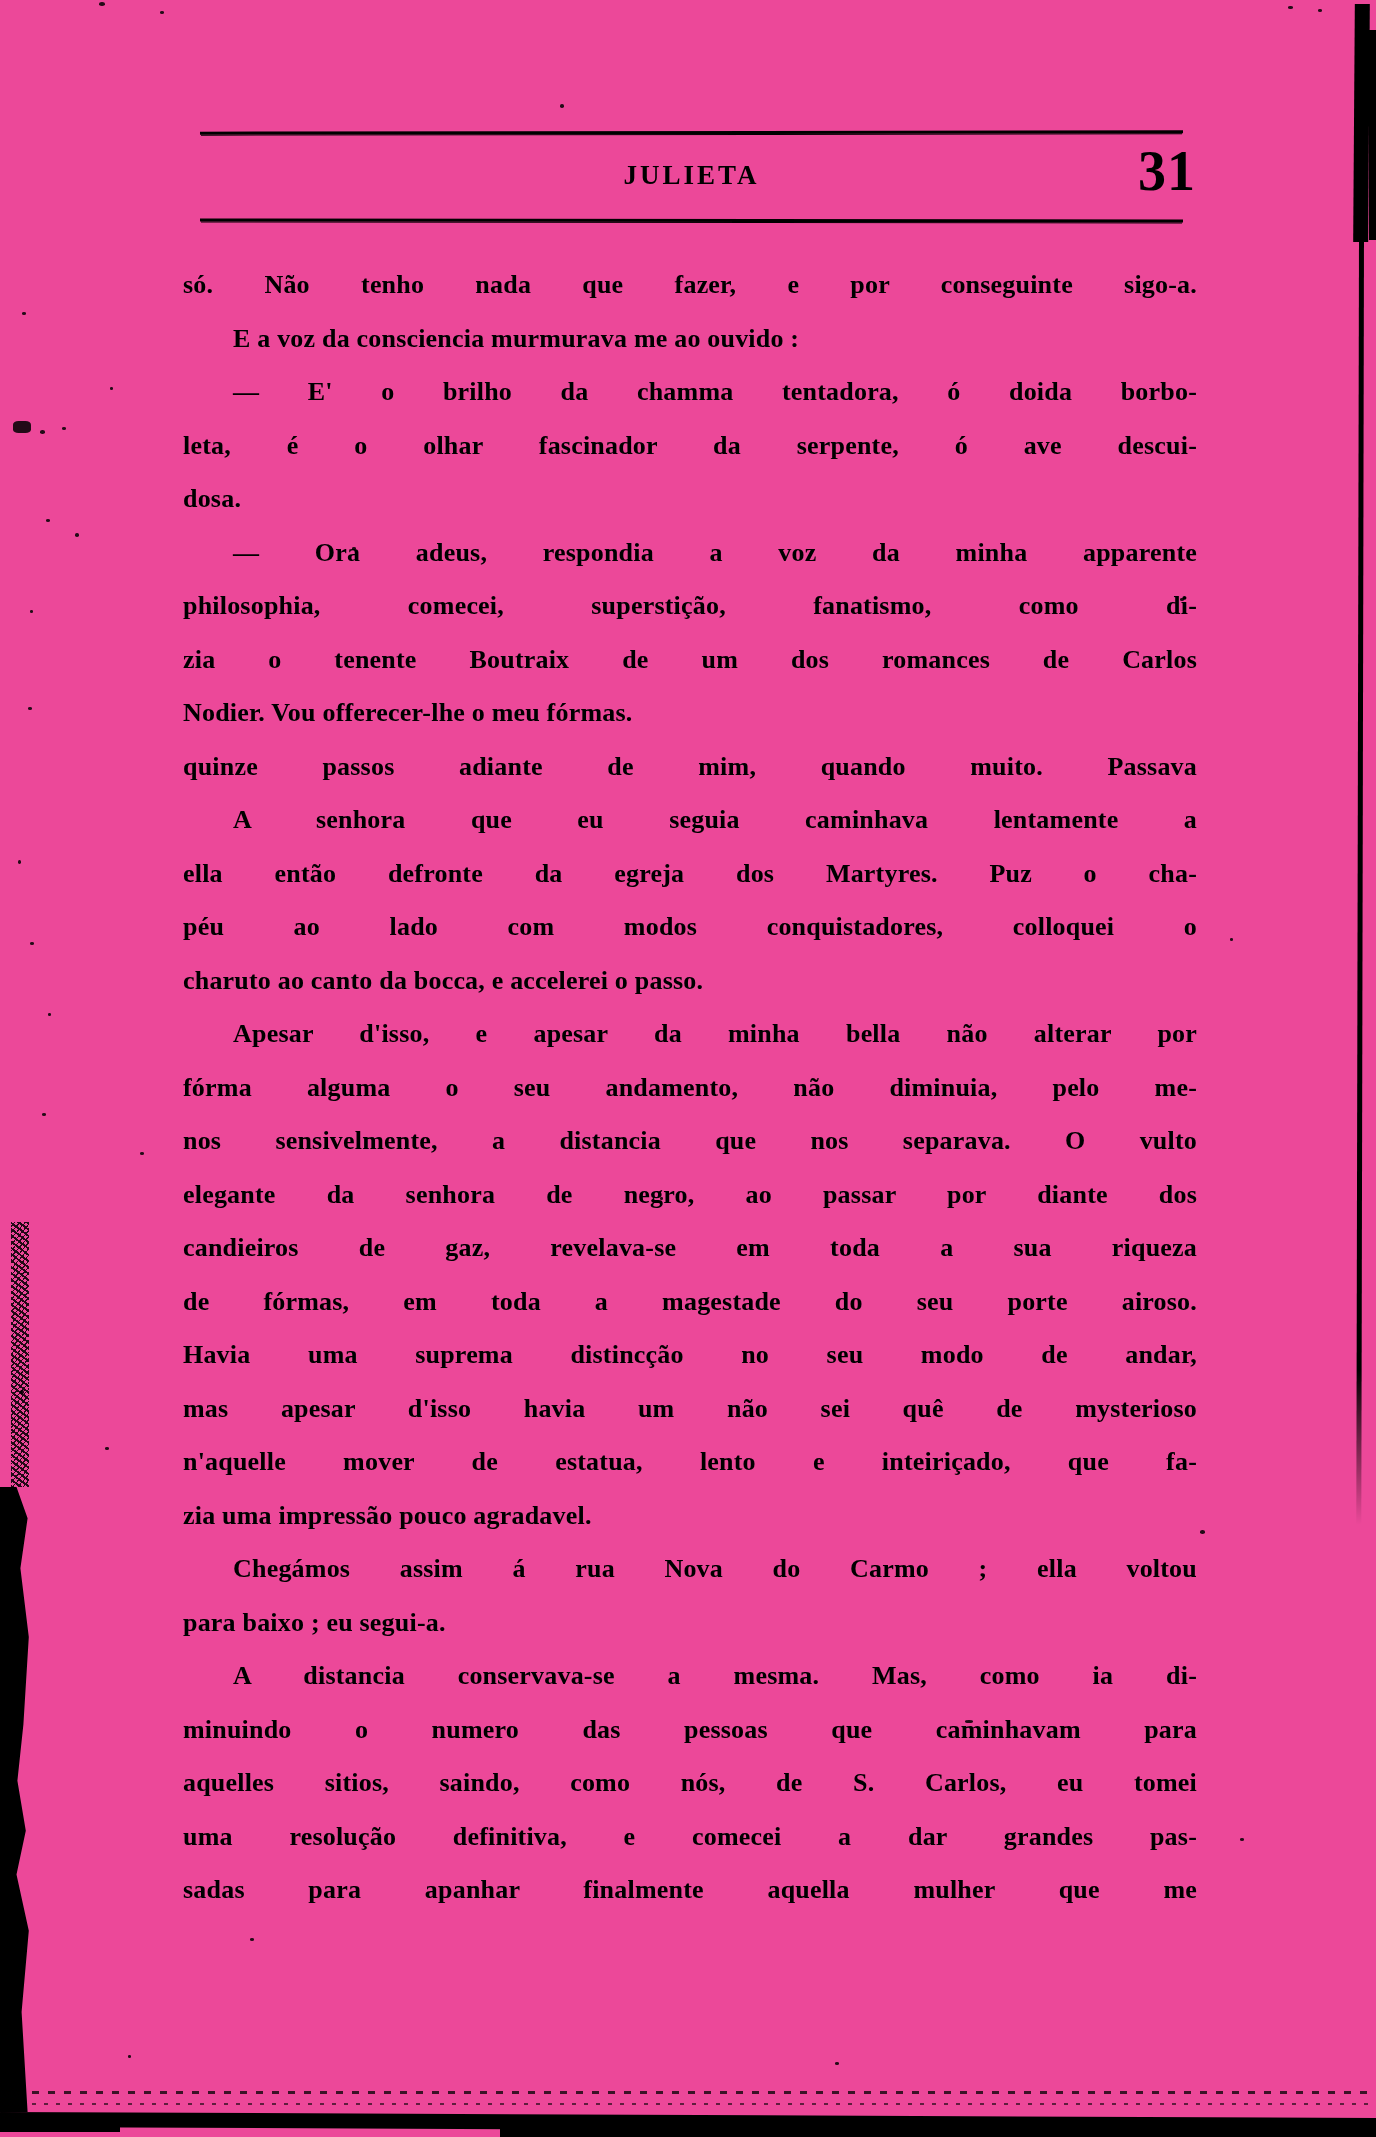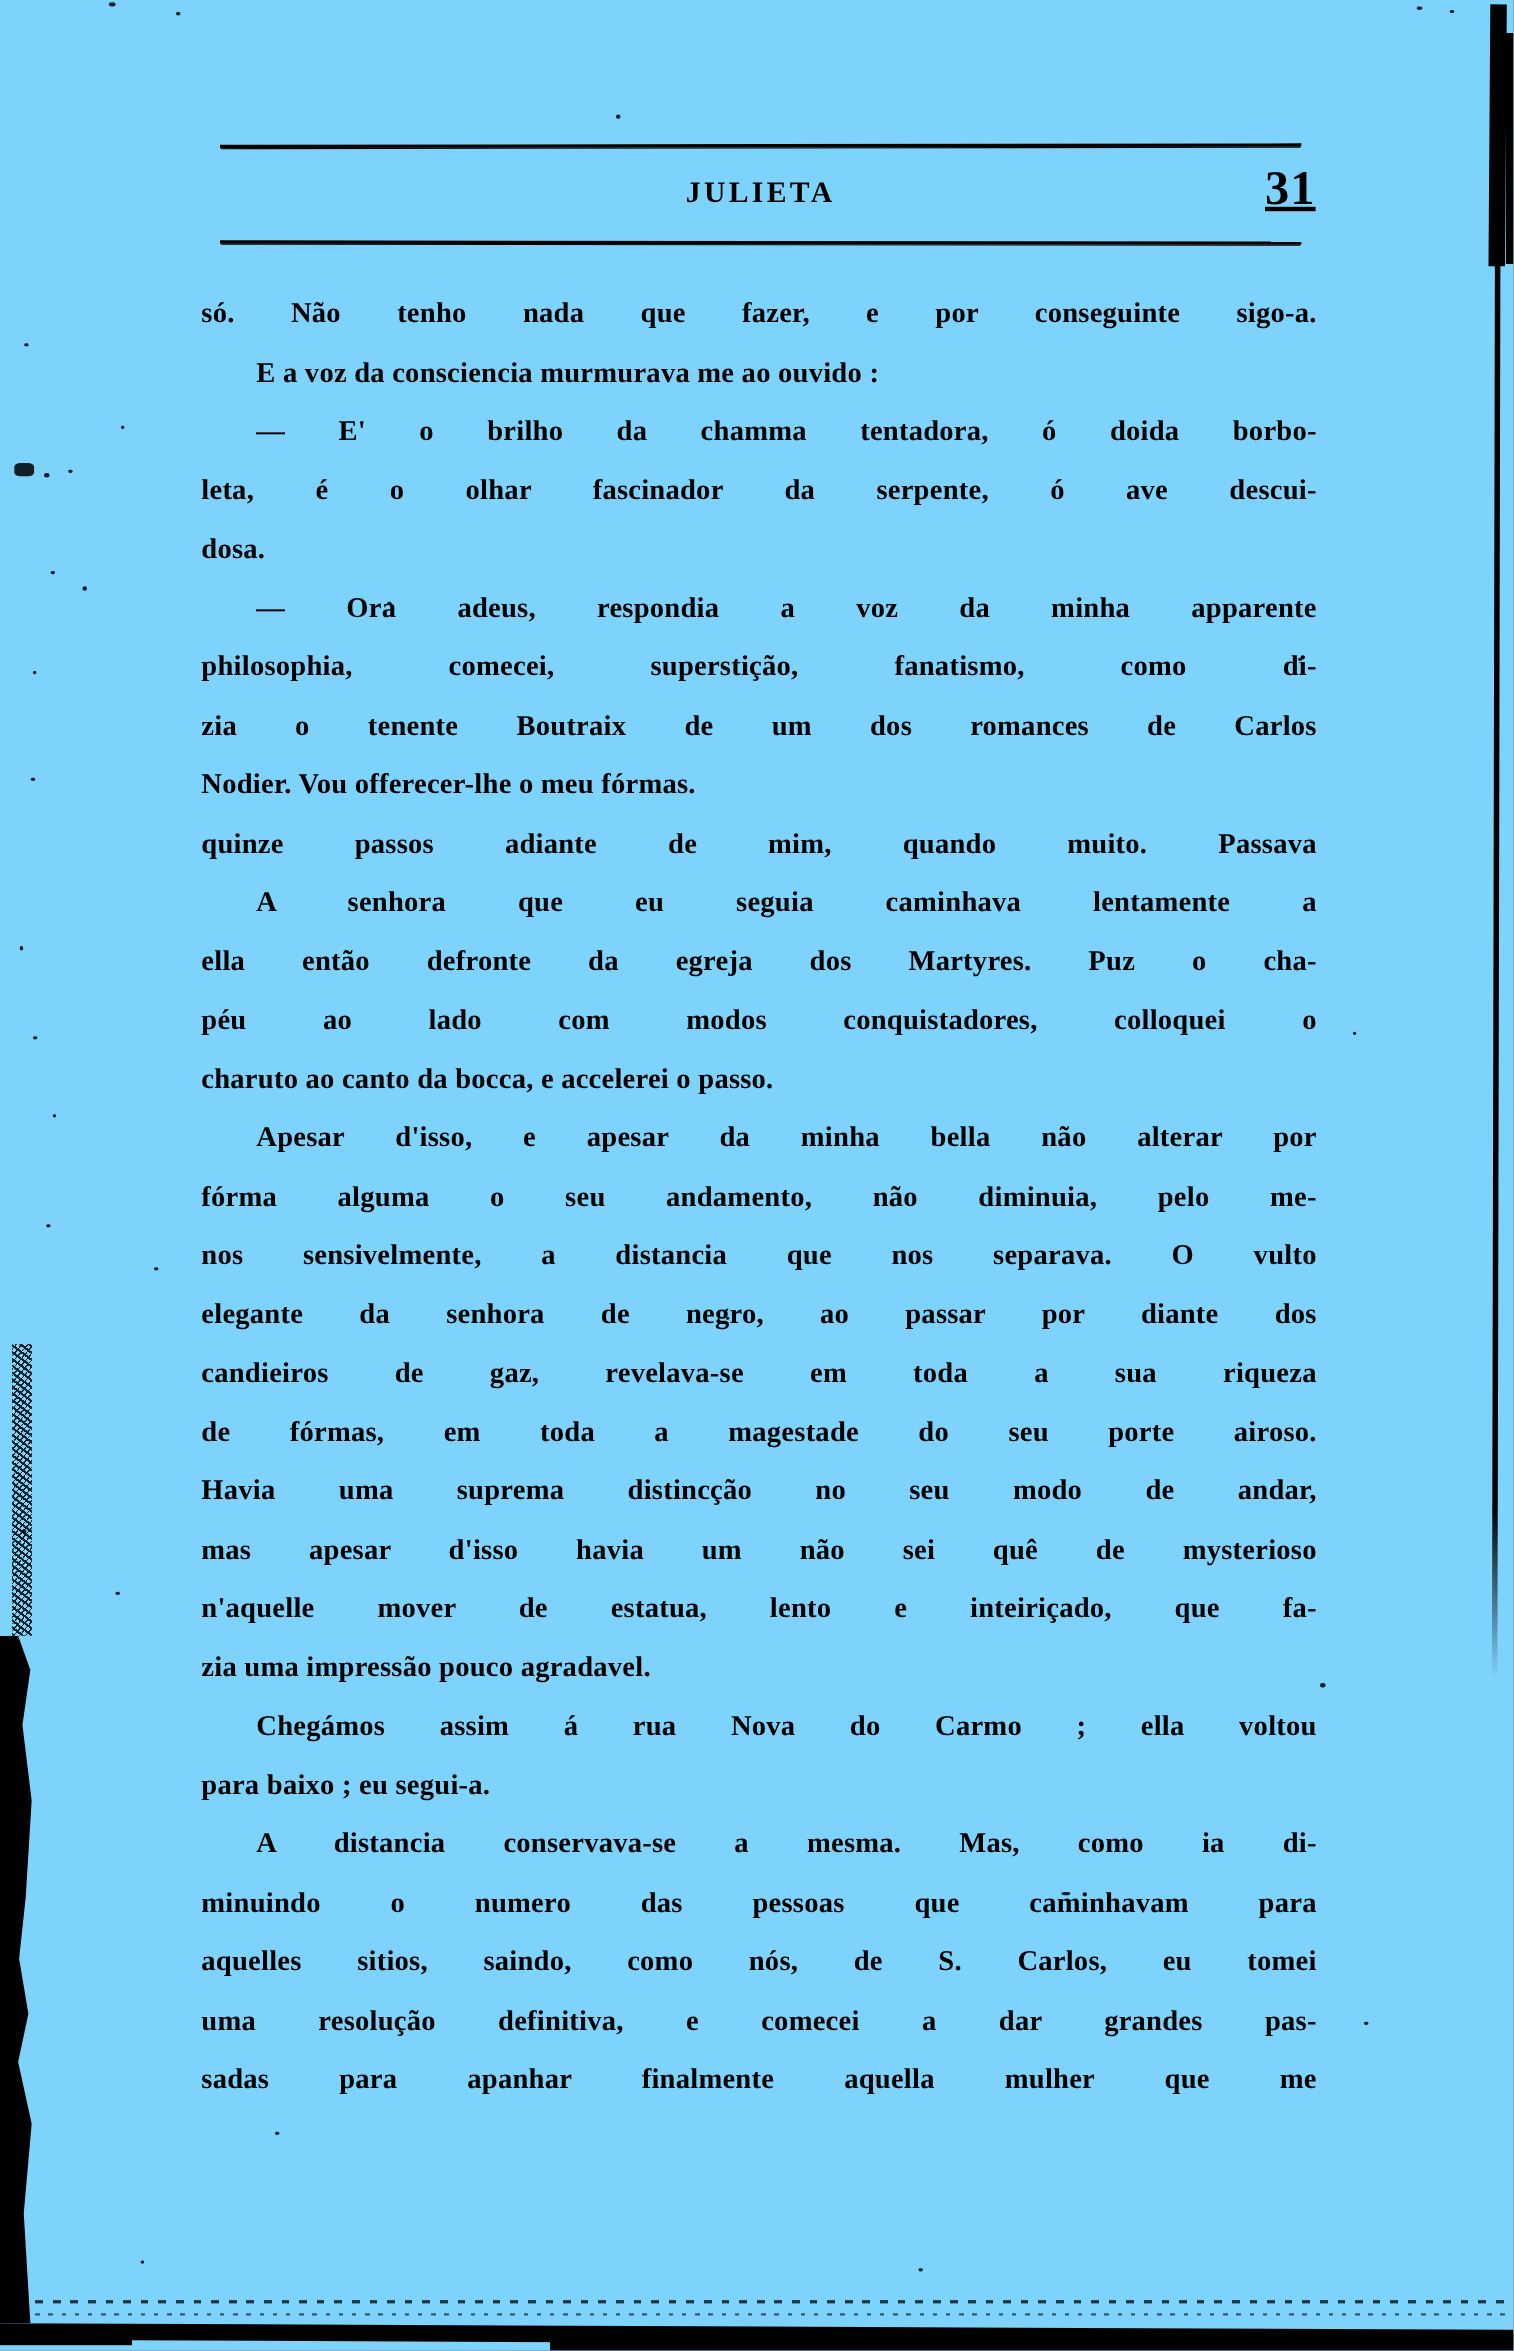--- a/index.html
+++ b/index.html
@@ -1,20 +1,20 @@
 <!DOCTYPE html>
 <html><head>
 <meta charset="utf-8">
 <style>
   html, body { margin: 0; padding: 0; background: #888; }
   .page {
     position: relative;
     width: 1376px;
     height: 2137px;
-    background: #7dd3fc;
+    background: #ec4899;
     overflow: hidden;
     font-family: "Liberation Serif", serif;
     color: #000;
   }
   
   .rule {
     position: absolute;
     left: 200px;
     width: 983px;
     height: 3px;
@@ -27,24 +27,23 @@
     left: 200px; width: 983px; top: 160px;
     text-align: center;
     font-size: 27px; font-weight: bold;
     letter-spacing: 3px;
     line-height: 30px;
   }
   .page-number {
     position: absolute;
     left: 1000px; width: 196px; top: 150px;
     text-align: right;
-    font-size: 44px; font-weight: bold;
+    font-size: 56px; font-weight: bold;
     line-height: 42px;
     letter-spacing: 1px;
-    text-decoration: underline;
   }
   
   .body-text {
     position: absolute;
     left: 183px; top: 258px;
     width: 1014px;
   }
   .line {
     height: 53.5px;
     line-height: 53.5px;

